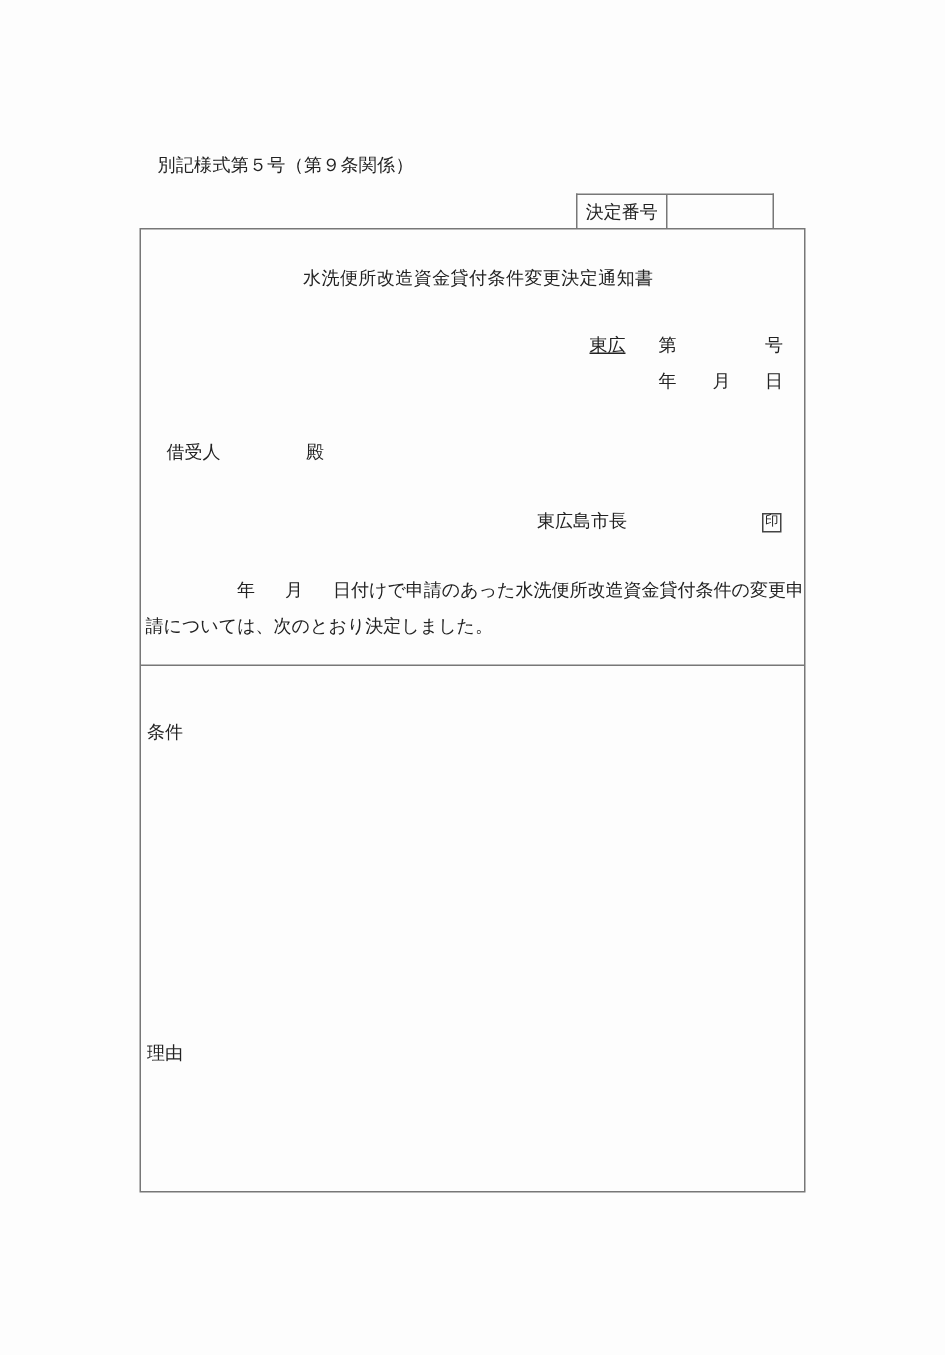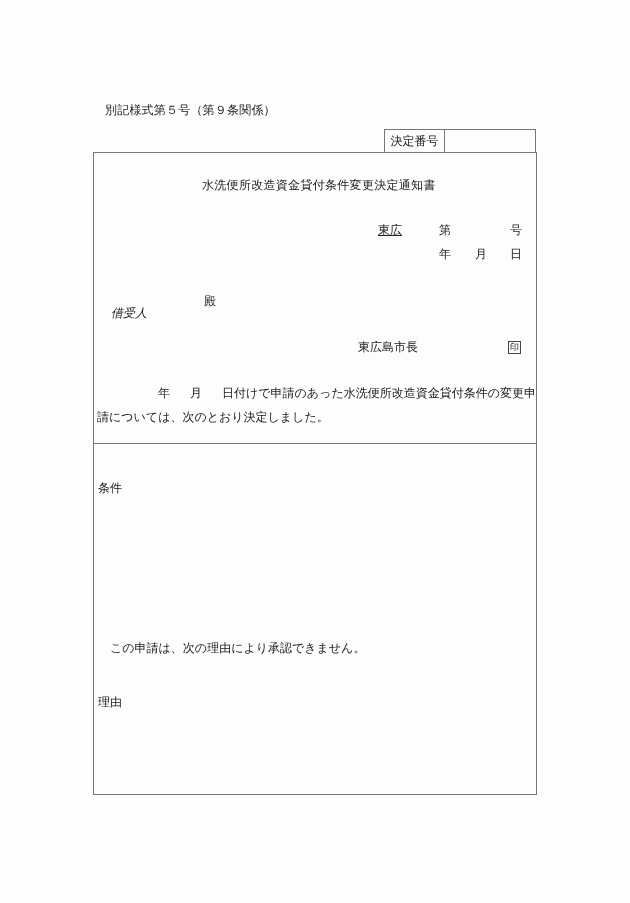--- a/index.html
+++ b/index.html
@@ -17,21 +17,21 @@
       overflow: hidden;
     }
     .abs { position: absolute; white-space: nowrap; margin-left: 24px; }
 
     .form-label { left: 81px; top: 102px; font-size: 12px; letter-spacing: 0.2px; }
 
     
     .dec-box {
       position: absolute;
       left: 384px; top: 129px;
-      width: 152px; height: 23px;
+      width: 132px; height: 23px;
       border: 1px solid #777;
       border-bottom: none;
       box-sizing: border-box;
       display: flex;
     }
     .dec-label {
       width: 60px;
       border-right: 1px solid #777;
       box-sizing: border-box;
       font-size: 12px;
@@ -53,29 +53,29 @@
       left: 0; right: 0;
       top: 290px;
       height: 0;
       border-top: 1px solid #777;
     }
 
     .t { position: absolute; white-space: nowrap; font-size: 12px; }
 
     .title { left: 108px; top: 24px; letter-spacing: 0.3px; text-align: right; }
 
-    .num-prefix { left: 284px; top: 69px; text-decoration: underline; }
+    .num-prefix { left: 299px; top: 69px; text-decoration: underline; }
     .num-dai { left: 345px; top: 69px; }
     .num-go { left: 416px; top: 69px; }
 
     .date-y { left: 345px; top: 93px; }
     .date-m { left: 381px; top: 93px; }
     .date-d { left: 416px; top: 93px; }
 
-    .borrower { left: 17px; top: 152px; font-style: italic; }
+    .borrower { left: 17px; top: 140px; }
     .dono { left: 110px; top: 140px; }
 
     .mayor { left: 264px; top: 186px; font-family: Liberation Serif, serif; }
     .seal { left: 414px; top: 186px; }
 
     .para1-l1 { left: 16px; top: 232px; }
     .para1-l1 .sp-y { margin-left: 48px; }
     .para1-l1 .sp-m { margin-left: 20px; }
     .para1-l1 .sp-d { margin-left: 20px; }
     .para1-l2 { left: 3px; top: 256px; }
@@ -117,15 +117,14 @@
 
   <div class="t para1-l1">
     <span class="sp-y">年</span><span class="sp-m">月</span><span class="sp-d">日付けで申請のあった水洗便所改造資金貸付条件の変更申</span>
   </div>
   <div class="t para1-l2">請については、次のとおり決定しました。</div>
 
   <div class="divider"></div>
 
   <div class="t cond-label">条件</div>
 
-  <div class="t reject">この申請は、次の理由により承認できません。</div>
   <div class="t reason-label">理由</div>
 </div>
 
 </body></html>

